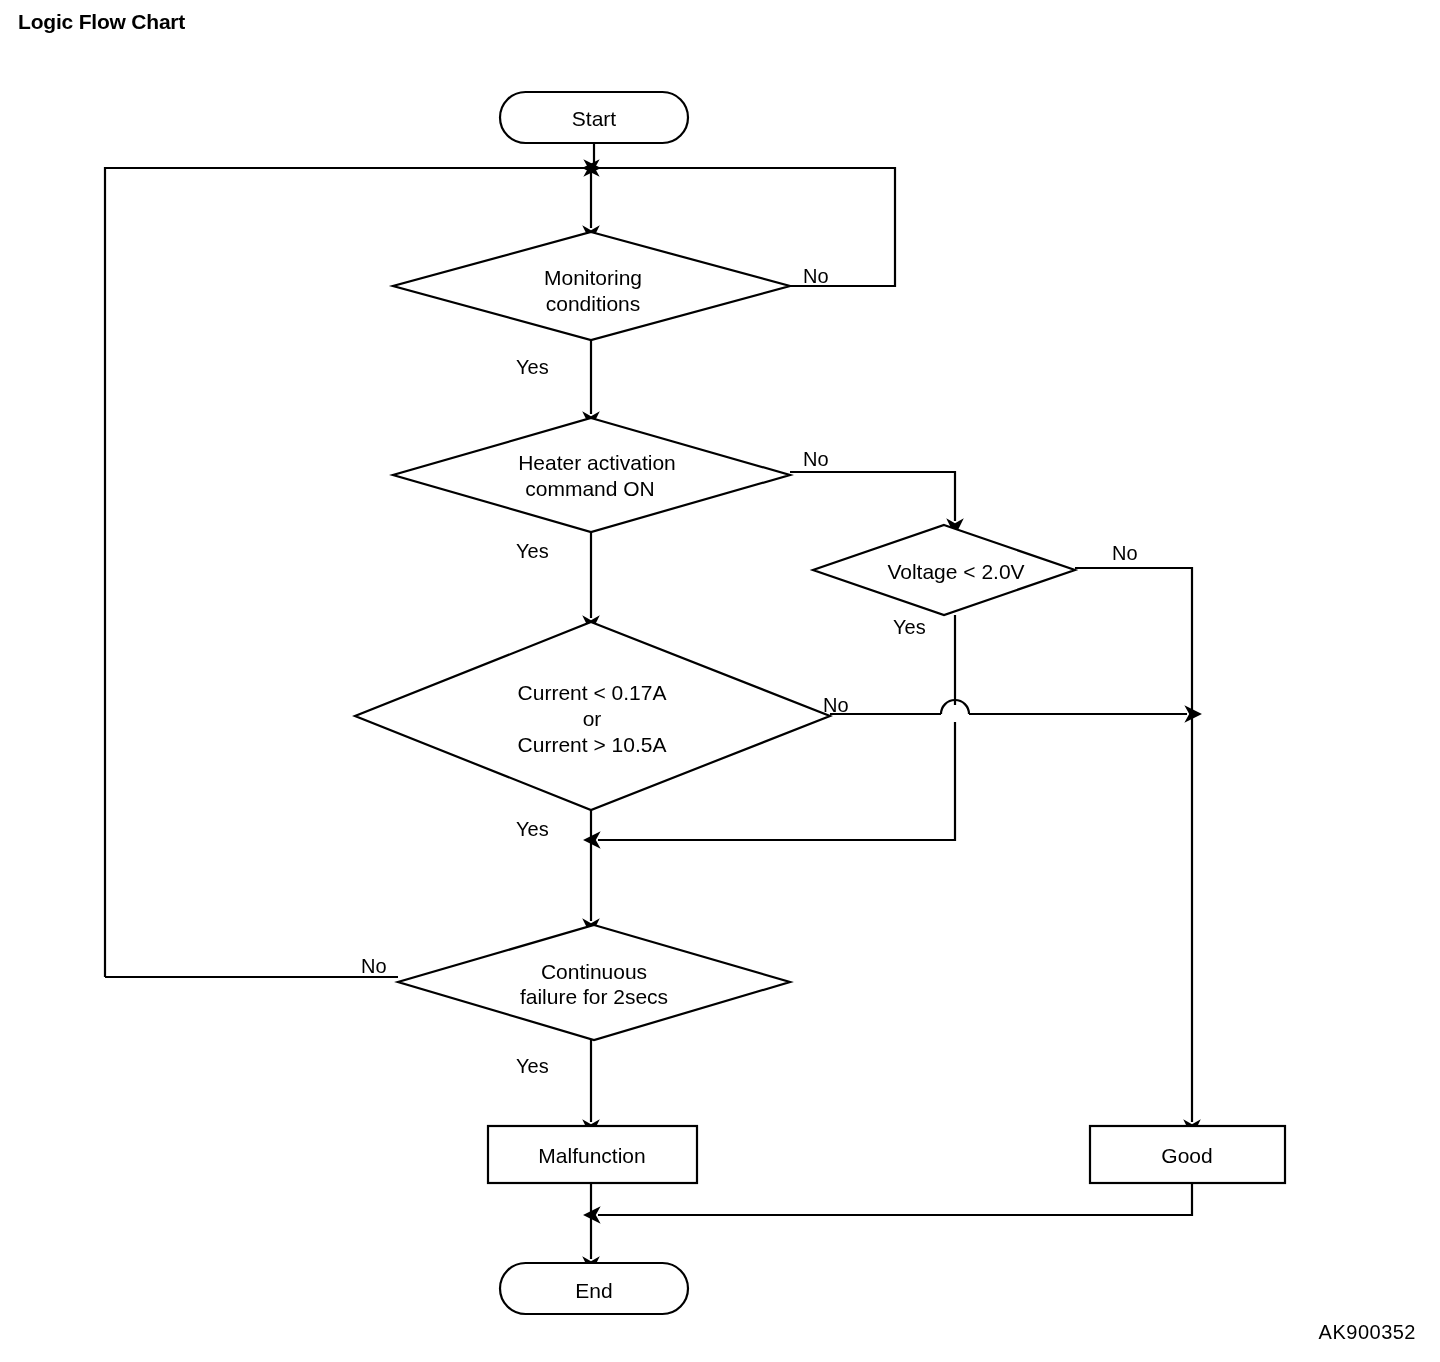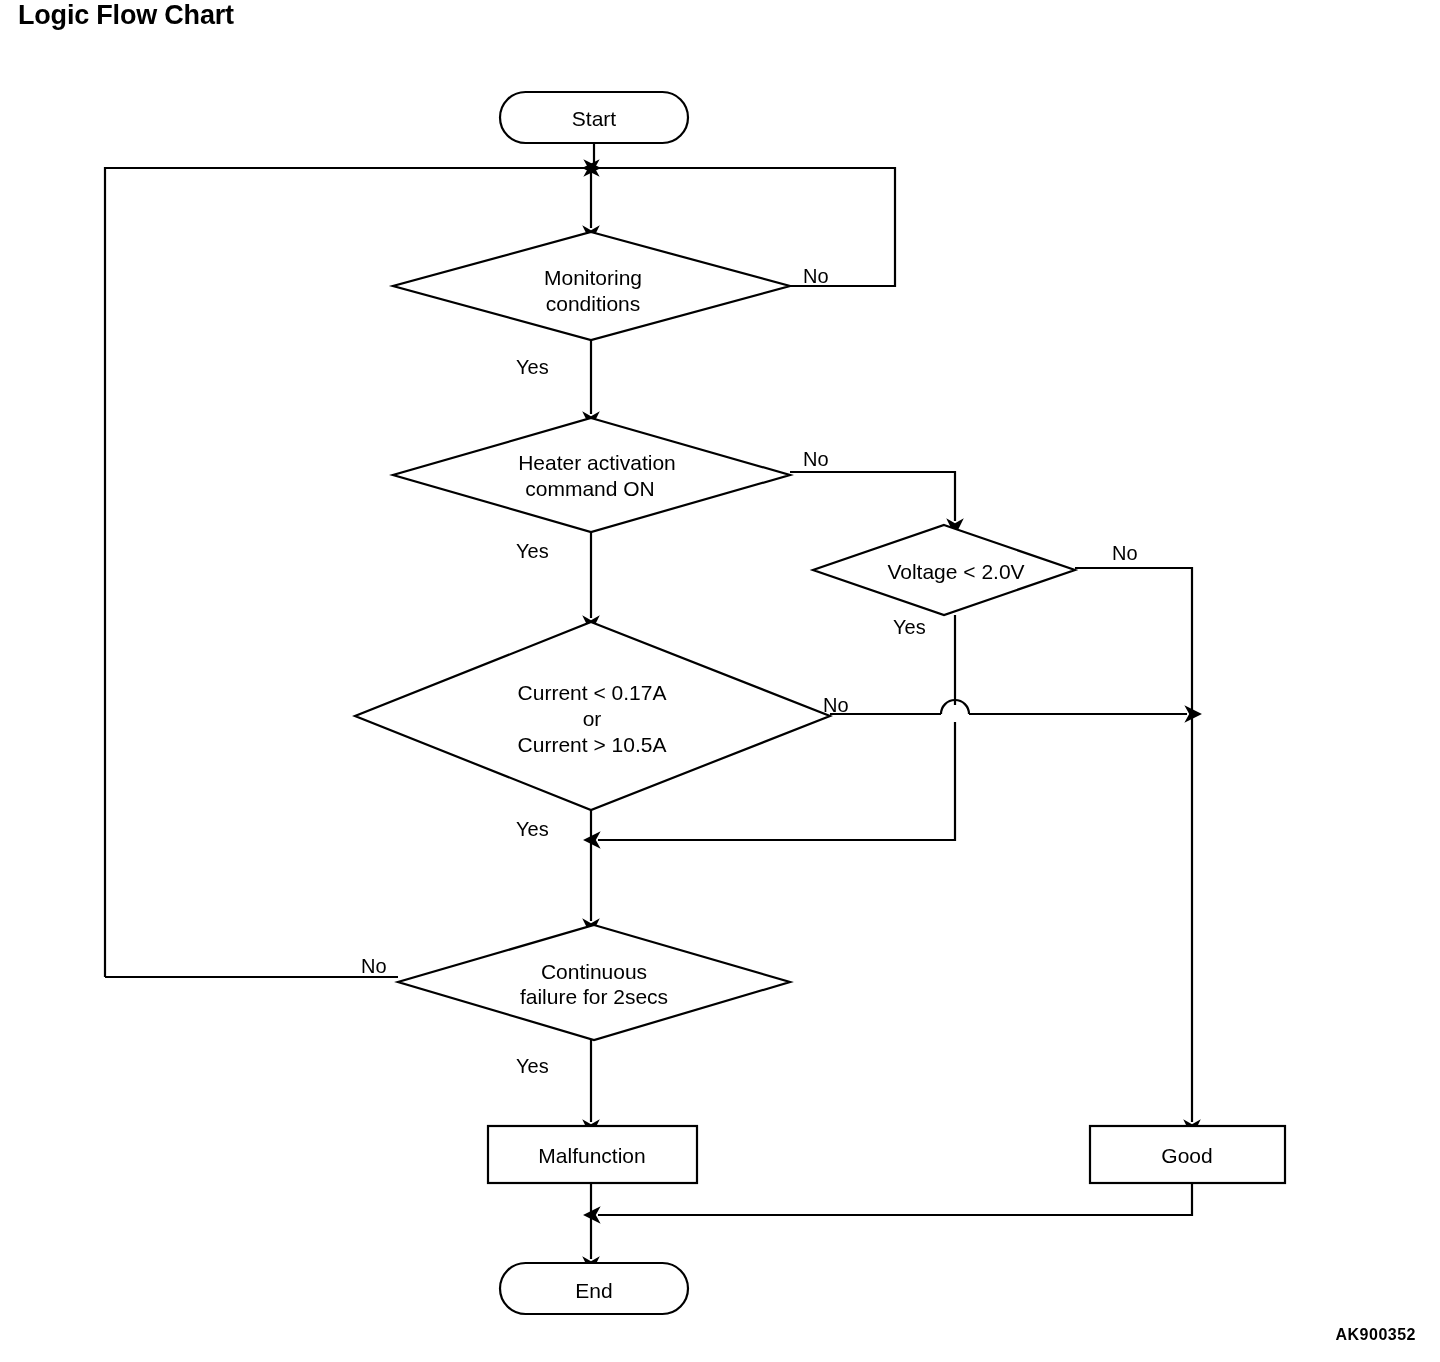--- a/index.html
+++ b/index.html
@@ -6,42 +6,42 @@
   html,body{margin:0;padding:0;background:#ffffff;}
   body{
     width:1440px;height:1362px;
     font-family:"Liberation Sans", sans-serif;
     color:#000000;
     position:relative;
     overflow:hidden;
   }
   #page-title{
     position:absolute;
-    left:18px; top:0;
-    font-size:27px;
+    left:18px; top:10px;
+    font-size:21px;
     font-weight:bold;
     letter-spacing:-0.2px;
     white-space:nowrap;
   }
   #chart-canvas{
     position:absolute;
     left:0; top:0;
     width:1440px; height:1362px;
   }
   #chart-canvas text{
     font-family:"Liberation Sans", sans-serif;
     fill:#000000;
   }
   .node-label{ font-size:21px; }
   .edge-label{ font-size:20px; }
   #diagram-code{
     position:absolute;
     right:24px; bottom:18px;
-    font-size:16px;
-    font-weight:bold;
+    font-size:20px;
+    font-weight:normal;
     letter-spacing:0.5px;
   }
 </style>
 </head>
 <body>
 
 <div id="page-title">Logic Flow Chart</div>
 
 <svg id="chart-canvas" viewBox="0 0 1440 1362" xmlns="http://www.w3.org/2000/svg">
 

